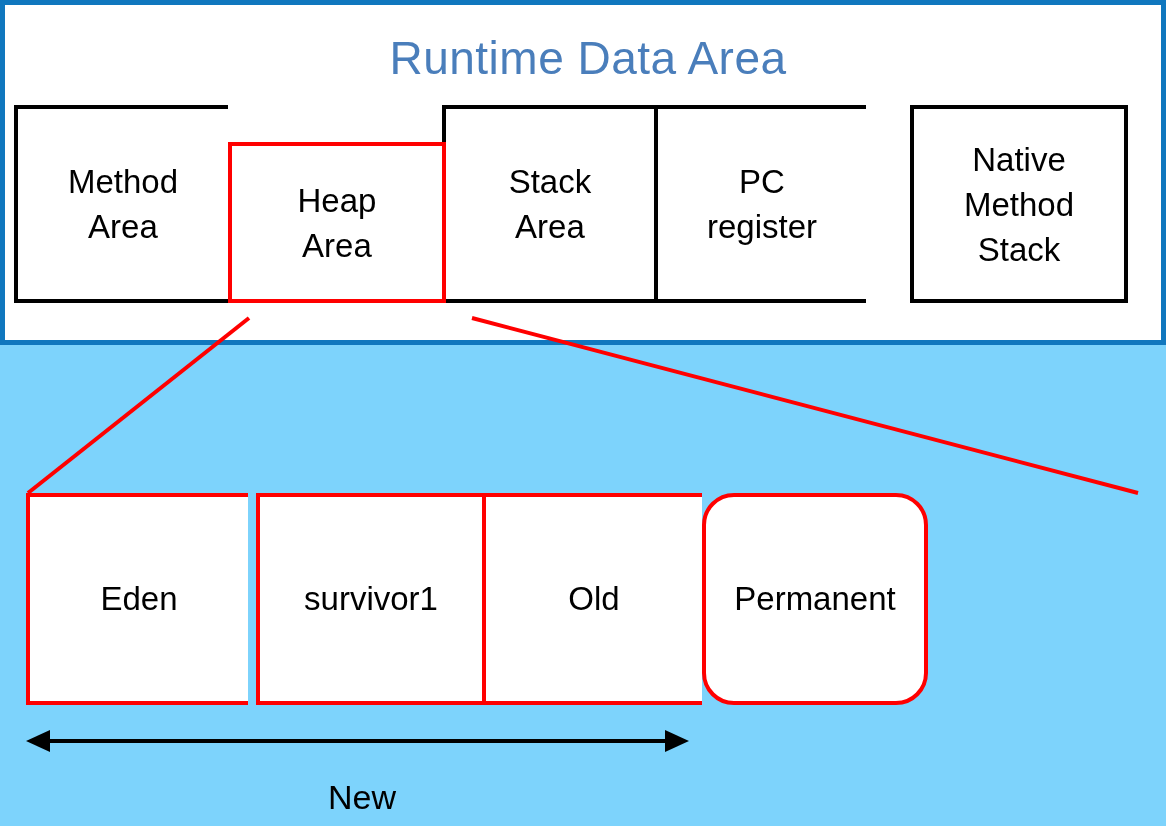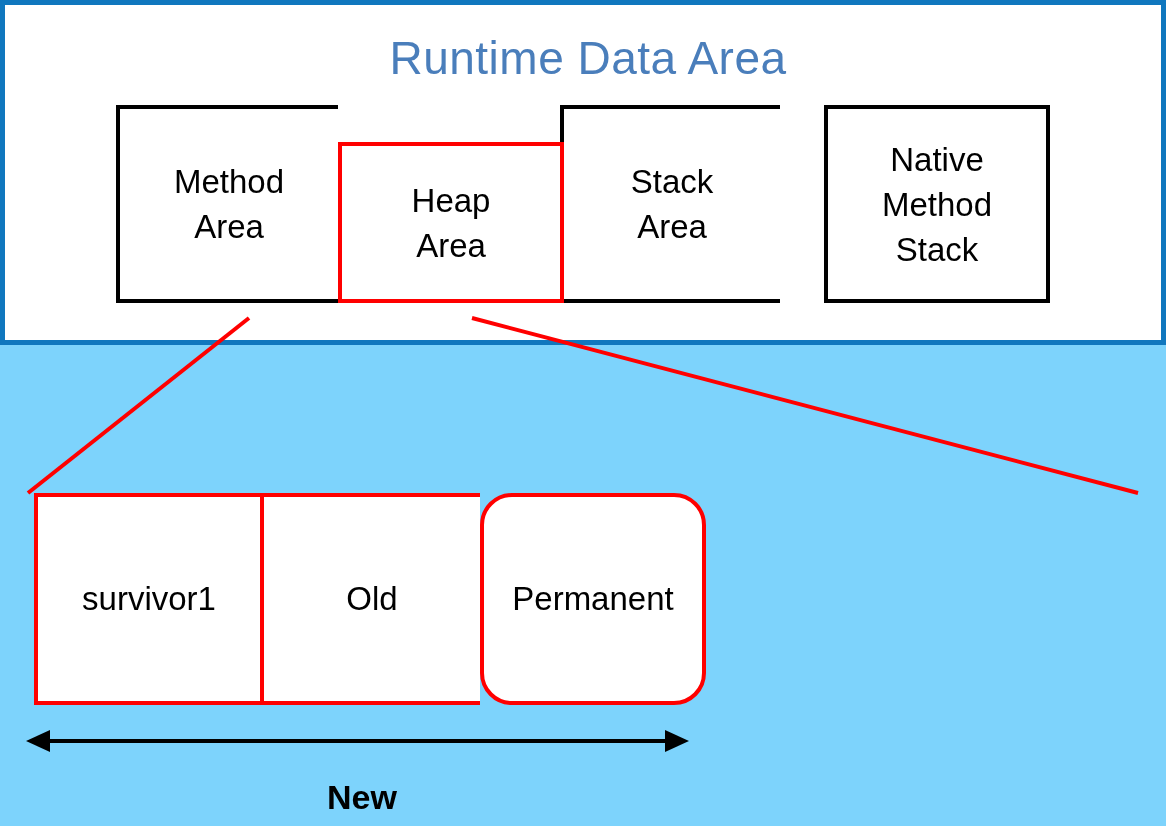--- a/index.html
+++ b/index.html
@@ -40,26 +40,25 @@
     color: #4a7ebb;
     font-size: 46px;
     line-height: 56px;
     letter-spacing: 0.5px;
     white-space: nowrap;
   }
 
   
   #runtime-row {
     position: absolute;
-    left: 26px;
+    left: 14px;
     top: 105px;
     width: 1114px;
     height: 198px;
     display: flex;
-    justify-content: center;
   }
   .rt-cell {
     position: relative;
     box-sizing: border-box;
     background: #ffffff;
     border: 4px solid #000000;
     border-right-width: 0;
     display: flex;
     align-items: center;
     justify-content: center;
@@ -140,21 +139,20 @@
   #new-label {
     position: absolute;
     left: 26px;
     top: 776px;
     width: 672px;
     text-align: center;
     color: #000000;
     font-size: 34px;
     line-height: 42px;
     white-space: nowrap;
-    font-weight: bold;
   }
 </style>
 </head>
 <body>
 
 <div id="canvas">
 
   <div id="top-panel">
     <div id="diagram-title">Runtime Data Area</div>
   </div>
@@ -165,33 +163,40 @@
 Area</span>
     </div>
     <div class="rt-cell rt-w2 highlight">
       <span class="cell-label">Heap
 Area</span>
     </div>
     <div class="rt-cell rt-w3">
       <span class="cell-label">Stack
 Area</span>
     </div>
+    <div class="rt-cell rt-w4">
+      <span class="cell-label">PC
+register</span>
+    </div>
     <div class="rt-cell rt-w5">
       <span class="cell-label">Native
 Method
 Stack</span>
     </div>
   </div>
 
   <svg id="connector" viewBox="0 0 1166 826" width="1166" height="826">
     <line x1="249" y1="318" x2="28" y2="493" stroke="#ff0000" stroke-width="4"></line>
     <line x1="472" y1="318" x2="1138" y2="493" stroke="#ff0000" stroke-width="4"></line>
   </svg>
 
   <div id="heap-row">
+    <div class="hp-cell hp-w1">
+      <span class="cell-label">Eden</span>
+    </div>
     <div class="hp-cell hp-w2">
       <span class="cell-label">survivor1</span>
     </div>
     <div class="hp-cell hp-w4">
       <span class="cell-label">Old</span>
     </div>
     <div class="hp-cell hp-w5">
       <span class="cell-label">Permanent</span>
     </div>
   </div>

